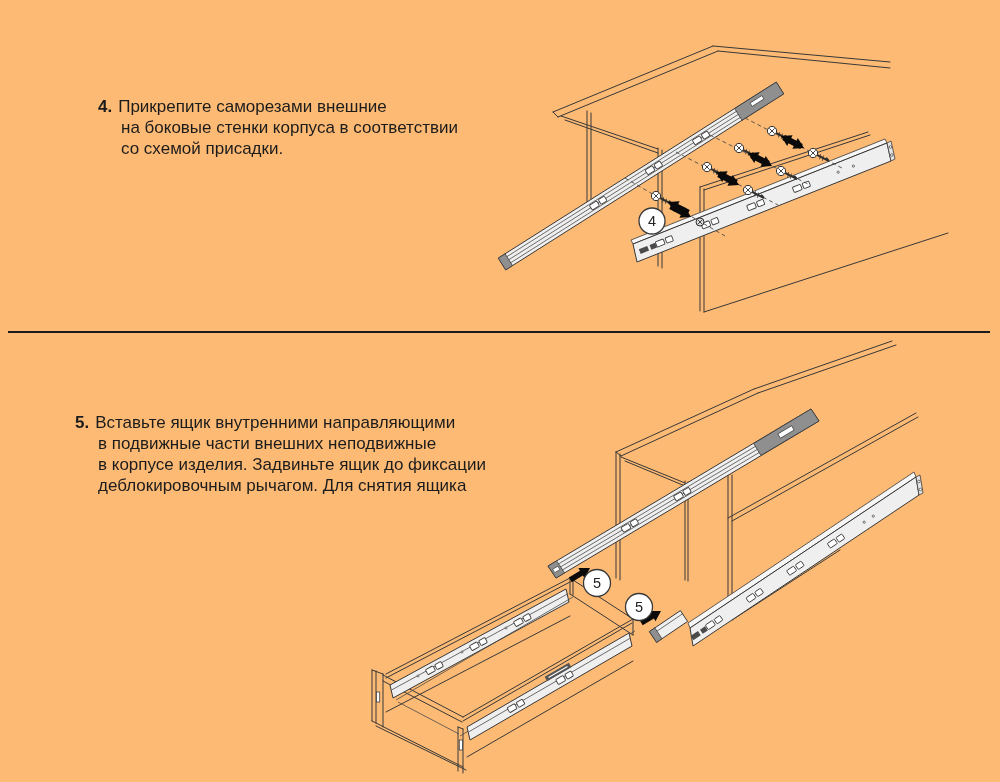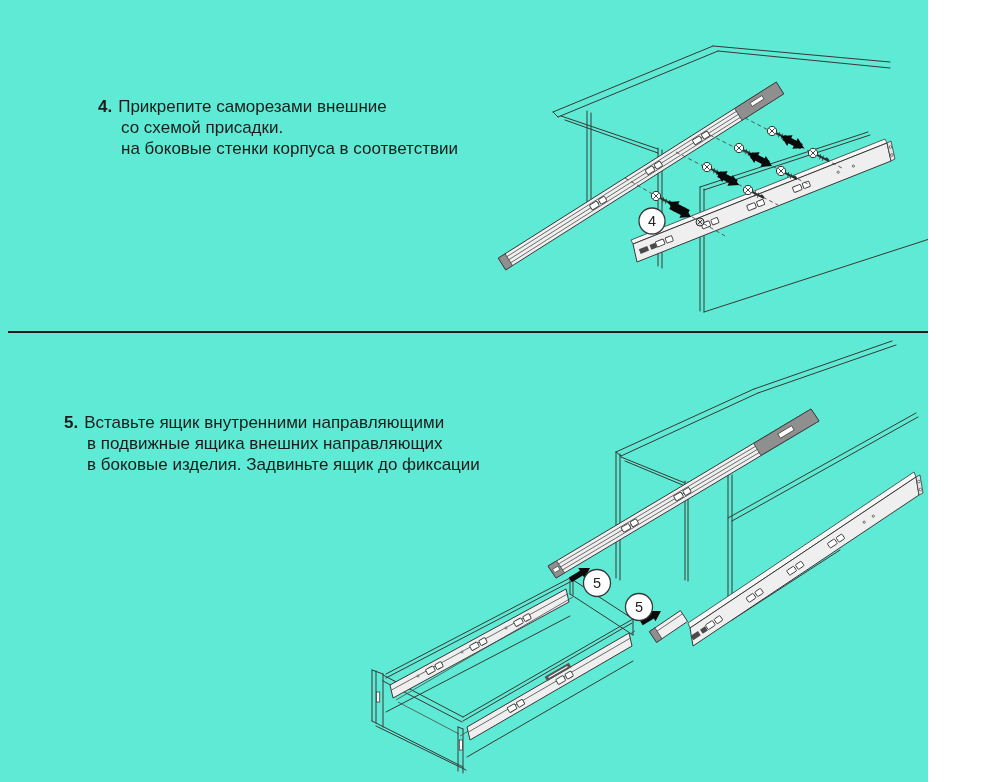--- a/index.html
+++ b/index.html
@@ -1,18 +1,18 @@
 <!DOCTYPE html>
 <html><head>
 <meta charset="utf-8">
 <style>
   html,body { margin:0; padding:0; background:#fff; }
   #page {
-    position:relative; width:928px; height:782px;
-    background:#5eead4; overflow:hidden;
+    position:relative; width:1000px; height:782px;
+    background:#fdba74; overflow:hidden;
     font-family:"Liberation Sans", sans-serif;
     color:#1c1c1c;
   }
   .step-text { position:absolute; font-size:17px; line-height:21px; color:#1c1c1c; }
   .step-text .line { padding-left:23px; white-space:nowrap; }
   .step-text .line.first { padding-left:0; }
   .step-text .num { font-weight:bold; padding-right:6px; }
   #divider { position:absolute; left:8px; top:331px; width:982px; height:2px; background:#1a1a1a; }
   svg { position:absolute; overflow:visible; }
   .ln   { stroke:#383838; stroke-width:1; fill:none; stroke-linecap:round; stroke-linejoin:round; }
@@ -26,22 +26,22 @@
   .callout text { font-family:"Liberation Sans", sans-serif; font-size:14.5px; fill:#222; text-anchor:middle; }
   .hole { fill:#ffffff; stroke:#4a4a4a; stroke-width:.8; }
 </style>
 </head>
 <body>
 
 <div id="page">
 
   <div class="step-text" style="left:98px; top:96px;">
     <div class="line first"><span class="num">4.</span><span>Прикрепите саморезами внешние</span></div>
+    <div class="line">на боковые стенки корпуса в соответствии</div>
     <div class="line">со схемой присадки.</div>
-    <div class="line">на боковые стенки корпуса в соответствии</div>
   </div>
 
   <svg style="left:485px; top:40px;" width="510" height="280" viewBox="0 0 510 280">
     <defs>
       <g id="screw">
         <path d="M4.4,2.1 L13.2,6.6 L15.8,8 L13.6,5.4" stroke="#2f2f2f" stroke-width="2" fill="none" stroke-linecap="round"></path>
         <path d="M7.6,1.2 L6.6,6.4 M10.4,2.6 L9.4,7.8" stroke="#2f2f2f" stroke-width=".8" fill="none"></path>
         <circle r="4.6" fill="#ffffff" stroke="#2f2f2f" stroke-width="1"></circle>
         <path d="M-2.7,-2.7 L2.7,2.7 M-2.7,2.7 L2.7,-2.7" stroke="#2f2f2f" stroke-width=".9" fill="none"></path>
       </g>
@@ -129,24 +129,25 @@
     </g>
 
     <g class="callout">
       <circle cx="167" cy="181" r="13"></circle>
       <text x="167" y="186">4</text>
     </g>
   </svg>
 
   <div id="divider"></div>
 
-  <div class="step-text" style="left:64px; top:412px;">
+  <div class="step-text" style="left:75px; top:412px;">
     <div class="line first"><span class="num">5.</span><span>Вставьте ящик внутренними направляющими</span></div>
-    <div class="line">в подвижные ящика внешних направляющих</div>
-    <div class="line">в боковые изделия. Задвиньте ящик до фиксации</div>
+    <div class="line">в подвижные части внешних неподвижные</div>
+    <div class="line">в корпусе изделия. Задвиньте ящик до фиксации</div>
+    <div class="line">деблокировочным рычагом. Для снятия ящика</div>
   </div>
 
   <svg style="left:340px; top:340px;" width="600" height="442" viewBox="0 0 600 442">
 
     <g>
       <path class="ln" d="M276,112 L414,49 M281,116 L418,53 M276,112 L281,116"></path>
       <path class="ln" d="M414,49 L552,1 M418,53 L556,5"></path>
       <path class="ln" d="M281,117 L345,143 M285,121 L345,146"></path>
       <path class="ln" d="M276,112 L276,238 M280,114 L280,240"></path>
       <path class="ln" d="M345,141 L345,240 M348,142 L348,241"></path>

